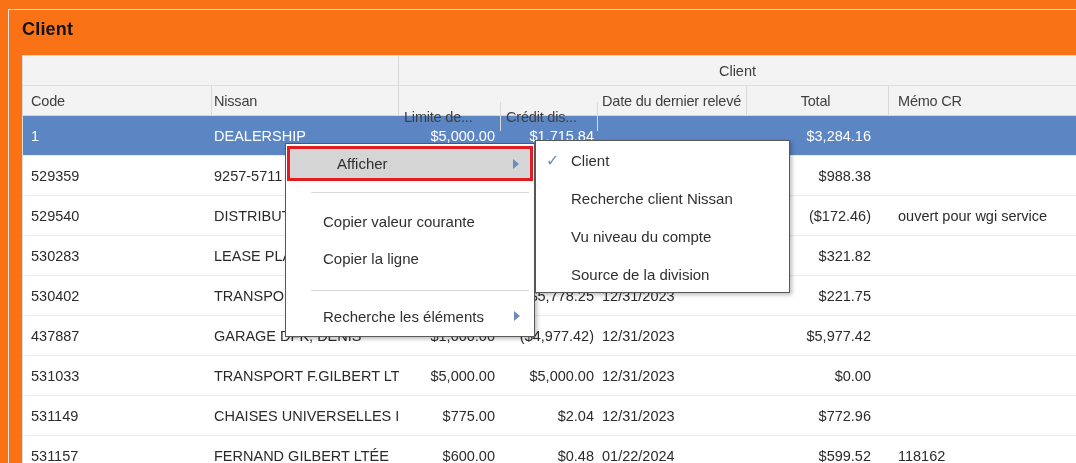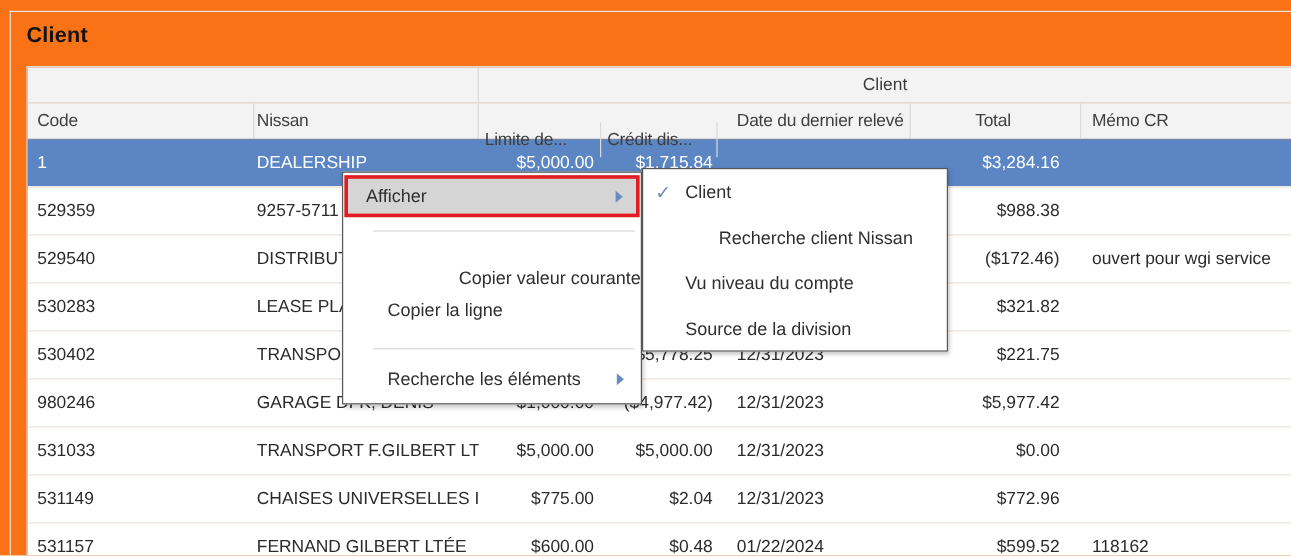--- a/index.html
+++ b/index.html
@@ -28,45 +28,45 @@
   .hdr-row{display:flex;height:30px;background:#f3f3f3;border-bottom:1px solid #d5d5d5;color:#3f3f3f;}
   .hdr-row .cell{border-right:1px solid #d9d9d9;letter-spacing:-0.2px;}
   .hdr-row .cell:last-child{border-right:none;}
   .row{display:flex;height:40px;border-bottom:1px solid #ececec;background:#fff;}
   .row.selected{background:var(--selection_blue,#5b86c3);color:#fff;}
   .cell{height:100%;display:flex;align-items:center;white-space:nowrap;overflow:hidden;}
   .c-code{width:189px;padding-left:8px;}
   .c-groupe{width:187px;padding-left:2px;}
   .c-limite{width:102px;justify-content:flex-end;padding-right:6px;}
   .c-credit{width:97px;justify-content:flex-end;padding-right:4px;}
-  .c-date{width:149px;padding-left:4px;margin-left:12px;}
+  .c-date{width:149px;padding-left:4px;}
   .c-total{width:142px;justify-content:flex-end;padding-right:18px;}
   .c-memo{flex:1;padding-left:9px;}
   .hdr-row .c-limite,.hdr-row .c-credit{justify-content:flex-start;padding-left:5px;margin-top:16px;}
   .hdr-row .c-total{justify-content:center;padding-right:4px;}
 
   
   .menu{position:absolute;left:285px;top:143px;width:250px;height:194px;background:#fff;
         border:1px solid #585858;box-shadow:2px 2px 4px rgba(0,0,0,.25);z-index:10;font-size:15px;color:#2f2f2f;}
   .menu-hl{position:absolute;left:1px;top:2px;width:246px;height:35px;
            background:var(--menu_highlight_gray,#d5d5d5);border:3px solid var(--highlight_red,#e11d23);
-           display:flex;align-items:center;padding-left:15px;}
+           display:flex;align-items:center;padding-left:47px;}
   .menu-item{position:absolute;left:0;width:100%;height:36px;display:flex;align-items:center;padding-left:37px;}
-  .mi-1{top:70px;justify-content:flex-end;} .mi-2{top:96px;} .mi-3{top:154px;}
+  .mi-1{top:59px;} .mi-2{top:96px;} .mi-3{top:154px;}
   .menu-sep{position:absolute;left:25px;width:218px;height:1px;background:#d8d8d8;}
   .sep-1{top:48px;} .sep-2{top:146px;}
   .arrow{position:absolute;right:14px;width:0;height:0;border-left:6px solid var(--check_blue,#6b8cba);
          border-top:5px solid transparent;border-bottom:5px solid transparent;}
   .arrow.in-hl{right:11px;}
 
   
   .submenu{position:absolute;left:535px;top:140px;width:255px;height:153px;background:#fff;
            border:1px solid #585858;box-shadow:2px 2px 4px rgba(0,0,0,.25);z-index:11;font-size:15px;color:#2f2f2f;}
   .sub-item{position:absolute;left:0;width:100%;height:37px;display:flex;align-items:center;padding-left:35px;}
-  .si-0{top:1px;} .si-1{top:39px;margin-left:28px;} .si-2{top:77px;align-items:center;} .si-3{top:115px;}
+  .si-0{top:1px;} .si-1{top:39px;} .si-2{top:77px;align-items:center;} .si-3{top:115px;}
   .check{position:absolute;left:10px;color:var(--check_blue,#6b8cba);font-size:16px;font-weight:700;}
 </style>
 </head>
 <body>
 
 <div class="app">
   <div class="panel-line-h"></div>
   <div class="panel-line-v"></div>
 
   <div class="page-title">Client</div>
@@ -124,21 +124,21 @@
     </div>
     <div class="row">
       <div class="cell c-code">530402</div>
       <div class="cell c-groupe">TRANSPOR</div>
       <div class="cell c-limite"></div>
       <div class="cell c-credit">$5,778.25</div>
       <div class="cell c-date">12/31/2023</div>
       <div class="cell c-total">$221.75</div>
     </div>
     <div class="row">
-      <div class="cell c-code">980246</div>
+      <div class="cell c-code">437887</div>
       <div class="cell c-groupe">GARAGE DFK, DENIS</div>
       <div class="cell c-limite">$1,000.00</div>
       <div class="cell c-credit">($4,977.42)</div>
       <div class="cell c-date">12/31/2023</div>
       <div class="cell c-total">$5,977.42</div>
       <div class="cell c-memo"></div>
     </div>
     <div class="row">
       <div class="cell c-code">531033</div>
       <div class="cell c-groupe">TRANSPORT F.GILBERT LT...</div>

